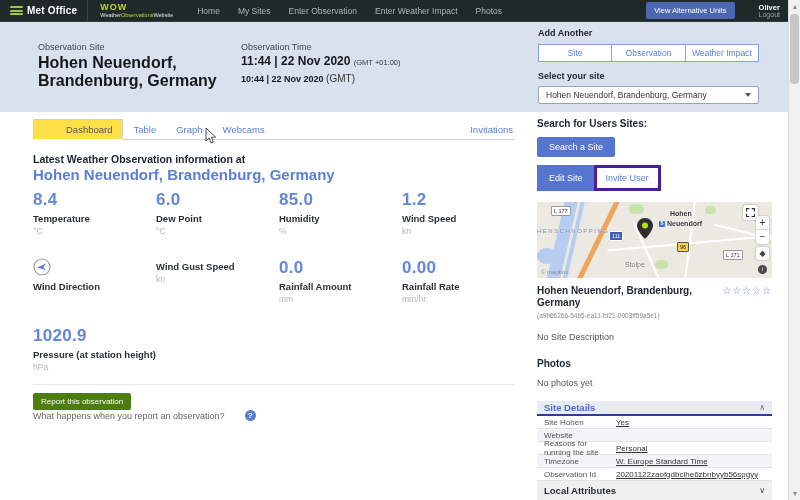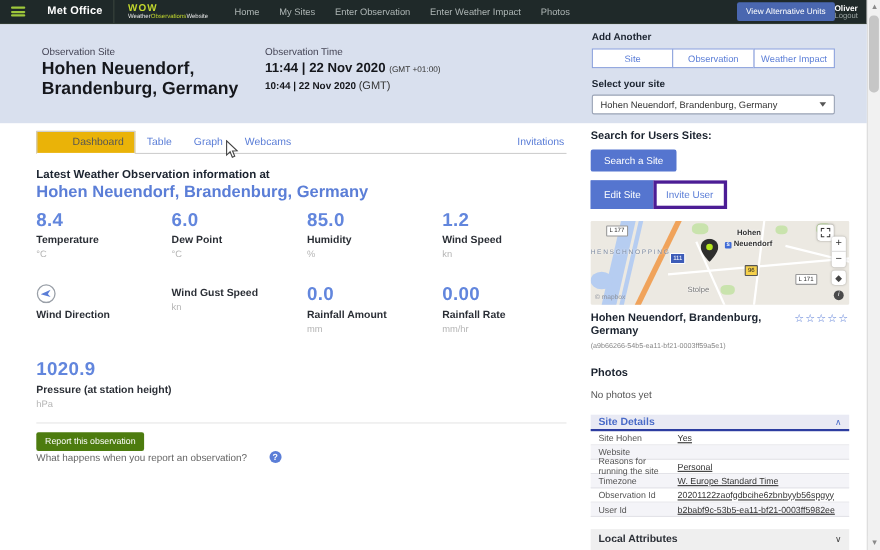--- a/index.html
+++ b/index.html
@@ -2,31 +2,31 @@
 <html><head>
 <meta charset="utf-8">
 <style>
   * { margin:0; padding:0; box-sizing:border-box; }
   html,body { width:800px; height:500px; overflow:hidden; }
   body { font-family:"Liberation Sans", sans-serif; background:#fff; position:relative; color:#222; }
 
   
   .nav { position:absolute; left:0; top:0; width:788px; height:22px; background:#1f2929;
          display:flex; align-items:center; border-bottom:1px solid #323d35; }
-  .brand { display:flex; align-items:center; gap:20px; padding:0 10px; height:100%; }
+  .brand { display:flex; align-items:center; gap:4px; padding:0 10px; height:100%; }
   .mo-logo { width:13px; height:9px; display:flex; flex-direction:column; justify-content:space-between; }
   .mo-logo i { display:block; height:2px; background:#9ec73b; border-radius:2px; }
   .mo-name { color:#fff; font-size:10px; font-weight:bold; letter-spacing:.2px; }
   .wow-block { padding:0 10px 0 12px; border-left:1px solid #39443c; height:100%; display:flex; flex-direction:column; justify-content:center; }
   .wow-main { color:#c3d82e; font-size:9px; font-weight:bold; letter-spacing:1px; line-height:9px;}
   .wow-sub { font-size:5.5px; color:#e8e8e8; line-height:6px; }
   .wow-sub .grn { color:#c3d82e; }
   .nav-items { display:flex; align-items:center; gap:18px; margin-left:14px; flex:1; }
   .nav-item { color:#aeb6b5; font-size:8.5px; cursor:pointer; }
-  .nav-right { display:flex; align-items:center; gap:0; padding-right:8px; }
+  .nav-right { display:flex; align-items:center; gap:24px; padding-right:8px; }
   .alt-units-btn { background:#4a67b0; color:#fff; font-size:7.5px; padding:4px 8px; border-radius:2px; cursor:pointer; }
   .user-box { text-align:left; line-height:7px; }
   .user-name { color:#fff; font-size:7.5px; font-weight:bold; }
   .user-logout { color:#9aa3a2; font-size:7px; }
 
   
   .scrollbar { position:absolute; right:0; top:0; width:12px; height:500px; background:#f1f1f1; border-left:1px solid #dcdcdc; }
   .sb-arrow { position:absolute; left:0; width:12px; height:13px; color:#8a8a8a; font-size:7px; text-align:center; line-height:13px; background:#f1f1f1; }
   .sb-up { top:0; } .sb-down { bottom:0; }
   .sb-thumb { position:absolute; left:1px; top:14px; width:9px; height:70px; background:#c6c6c6; border-radius:4px; }
@@ -49,21 +49,21 @@
             height:18px; line-height:16px; text-align:center; cursor:pointer; margin-left:-1px; }
   .aa-btn:first-child { margin-left:0; }
   .select-label { font-size:9px; font-weight:bold; color:#1c2430; margin:9px 0 5px; }
   .site-select { background:#fff; border:1px solid #9aa3b5; height:18px; display:flex; align-items:center;
                  justify-content:space-between; padding:0 7px; font-size:8.5px; color:#333; cursor:pointer; border-radius:2px;}
   .select-caret { width:0; height:0; border-left:3.5px solid transparent; border-right:3.5px solid transparent; border-top:4px solid #555; }
 
   
   .tabs-row { position:absolute; left:33px; top:121px; width:482px; height:19px; border-bottom:1px solid #cfcfcf; display:flex; align-items:flex-end; }
   .tab { font-size:9.5px; padding:4px 10px; color:#5b7ed7; cursor:pointer; }
-  .tab.active { background:#eab308; border:1px solid #cfcfcf; border-bottom:1px solid #fff; color:#555; margin-bottom:-1px;padding-left:32px; }
+  .tab.active { background:#fde047; border:1px solid #cfcfcf; border-bottom:1px solid #fff; color:#555; margin-bottom:-1px;padding-left:32px; }
   .tab-right { margin-left:auto; font-size:9.5px; color:#5b7ed7; padding:4px 2px; cursor:pointer; }
 
   
   .intro { position:absolute; left:33px; top:153px; font-size:10.5px; font-weight:bold; color:#1c2430; }
   .blue-site { position:absolute; left:33px; top:166px; font-size:15px; font-weight:bold; color:#5b7ed7; }
   .metrics { position:absolute; left:33px; top:190px; width:492px; display:grid;
              grid-template-columns:repeat(4,123px); grid-row-gap:22px; }
   .metric-value { font-size:17px; font-weight:bold; color:#6286dd; letter-spacing:.3px; height:20px;}
   .metric-label { font-size:9.5px; font-weight:bold; color:#2b2f36; margin-top:3px; }
   .metric-unit { font-size:8.5px; color:#b5b5b5; margin-top:2px; }
@@ -332,20 +332,21 @@
     <div class="map-ctrl ctrl-compass">◆</div>
     <div class="info-icon">i</div>
     <div class="attribution">© mapbox</div>
   </div>
 
   <div class="site-row">
     <div class="sb-site-name">Hohen Neuendorf, Brandenburg, Germany</div>
     <div class="stars"><span>☆</span><span>☆</span><span>☆</span><span>☆</span><span>☆</span></div>
   </div>
   <div class="site-id">(a9b66266-54b5-ea11-bf21-0003ff59a5e1)</div>
+  <div class="no-desc">No Site Description</div>
   <div class="photos-h">Photos</div>
   <div class="no-photos">No photos yet</div>
 
   <div class="details">
     <div class="details-header">
       <span class="details-title">Site Details</span>
       <span class="chev">∧</span>
     </div>
     <div id="details-rows">
         <div class="detail-row">

